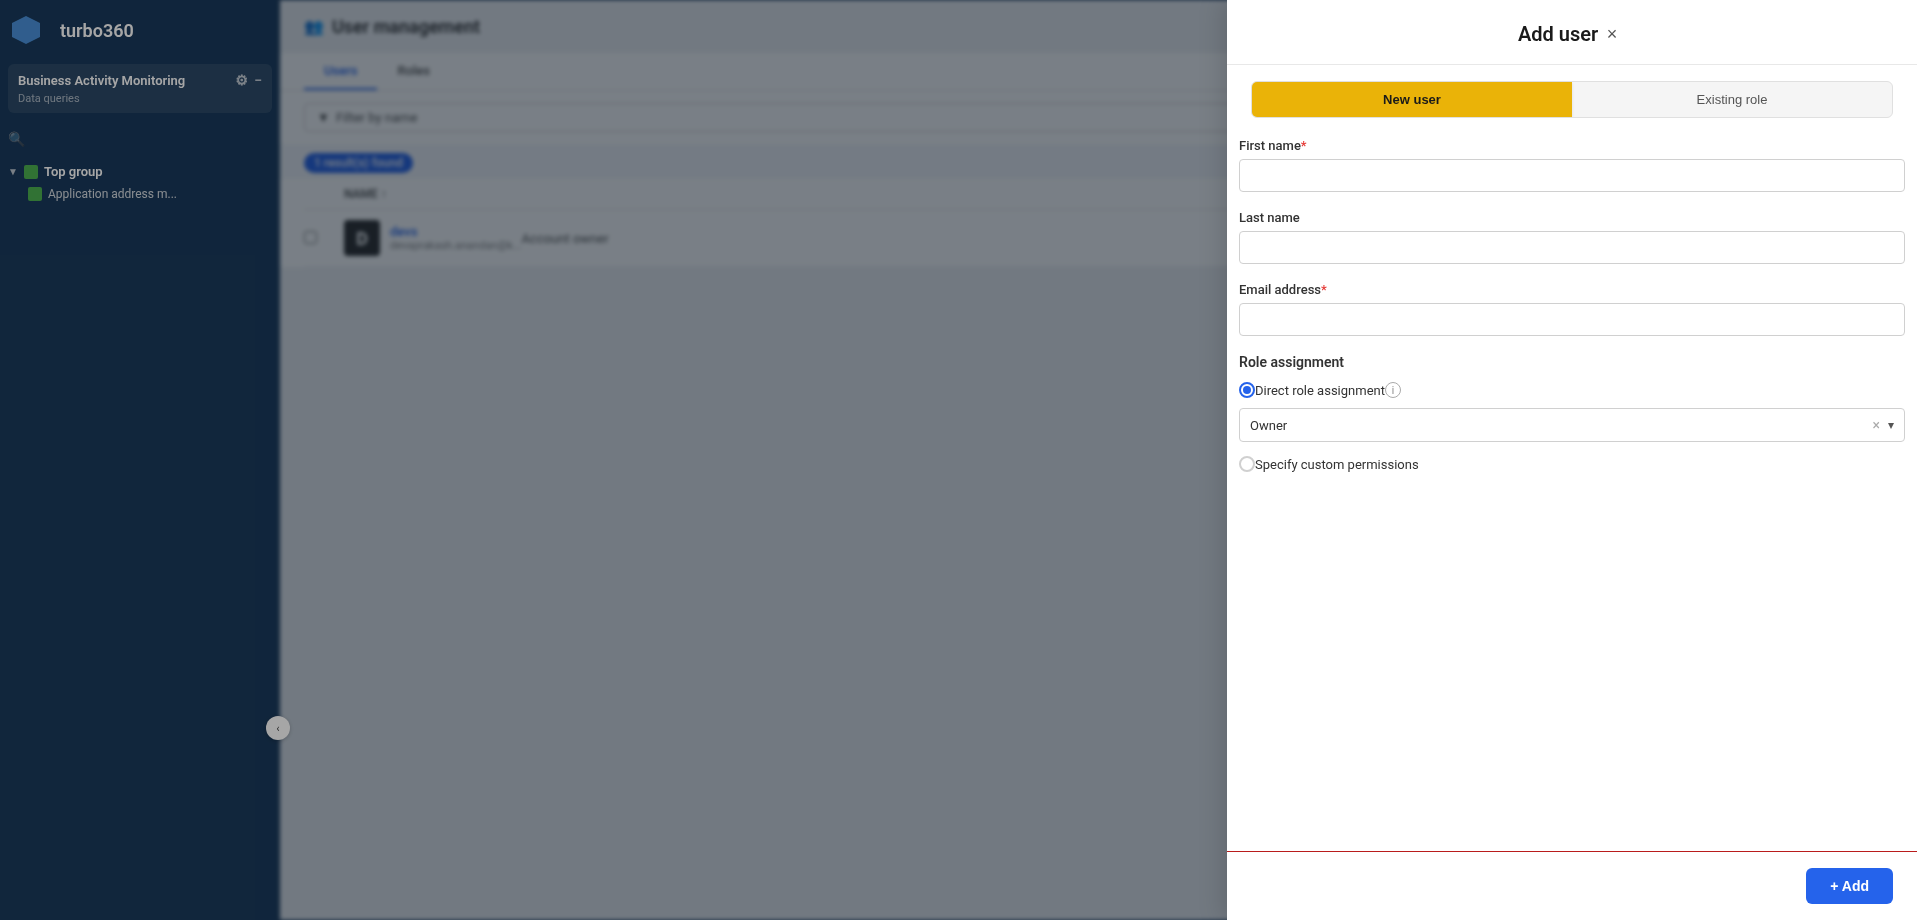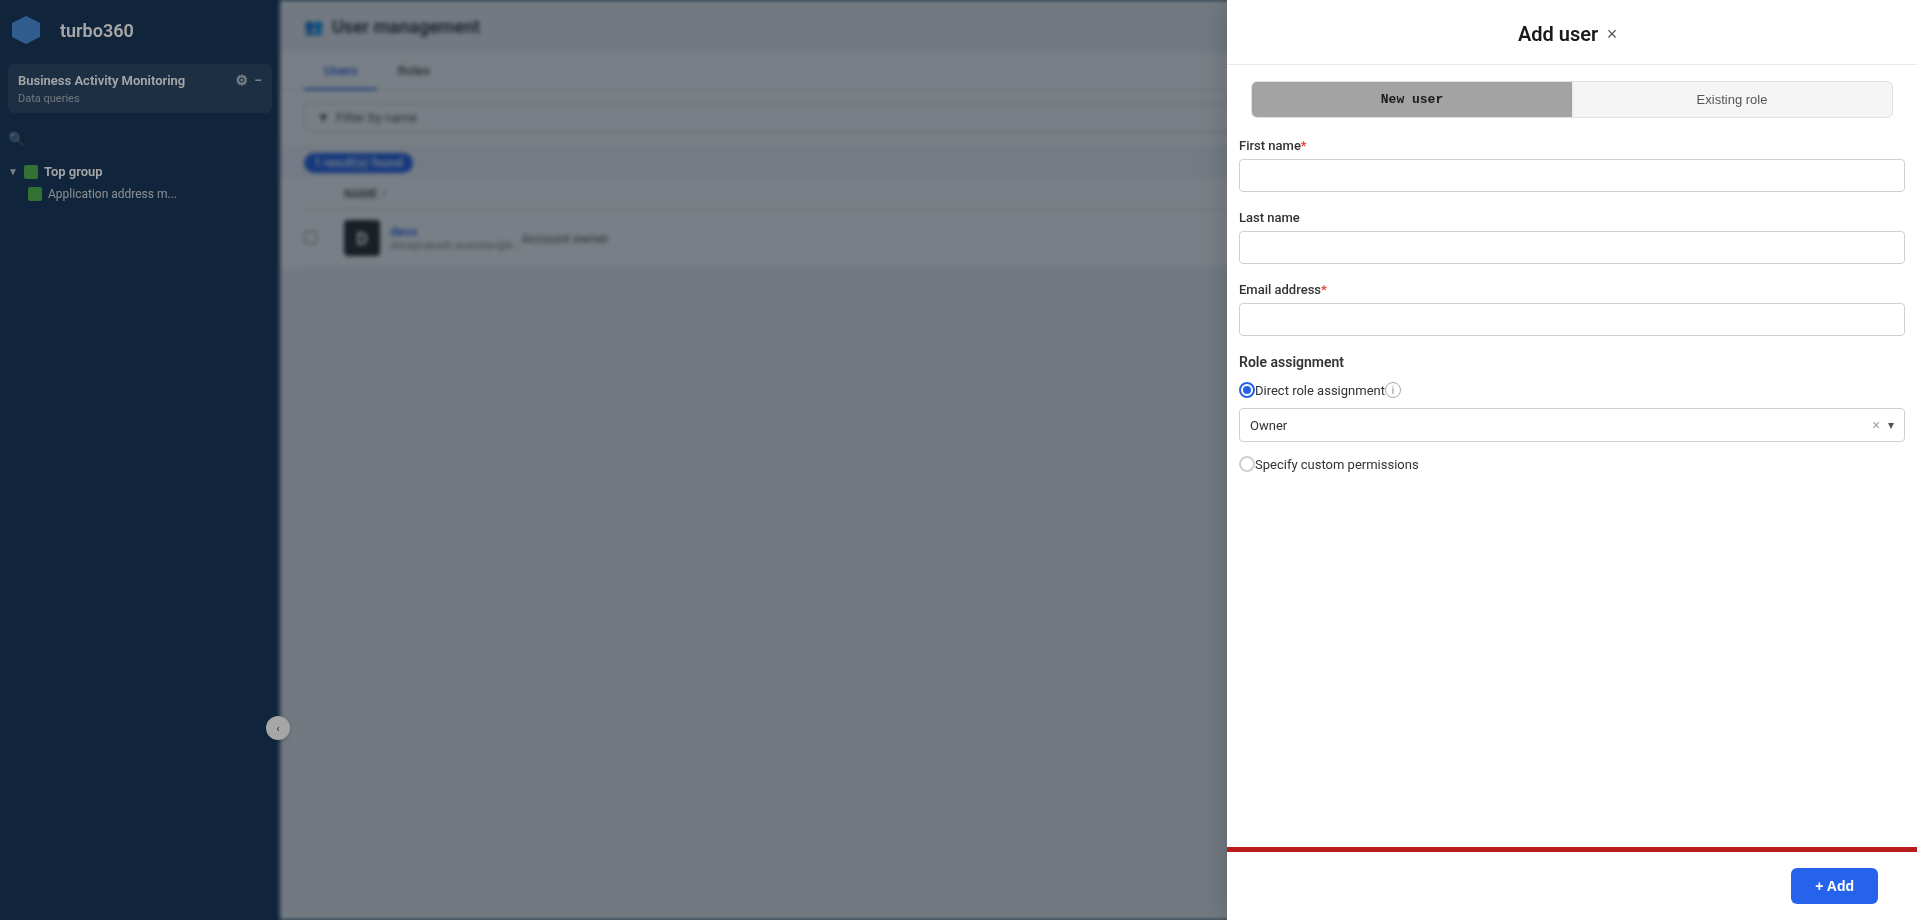--- a/index.html
+++ b/index.html
@@ -217,25 +217,24 @@
       flex: 1;
       padding: 10px;
       text-align: center;
       font-size: 13px; font-weight: 500;
       cursor: pointer;
       border: none;
       background: transparent;
       color: #555;
     }
     .modal-tab.active {
-      background: #a3a3a3;
+      background: #eab308;
       color: #1a1a1a;
       font-weight: 600;
       box-shadow: 0 1px 3px rgba(0,0,0,0.1);
-      font-family: Liberation Mono, monospace;
     }
 
     
     .modal-form { padding: 20px 12px; flex: 1; }
     .form-group { margin-bottom: 18px; }
     .form-label {
       font-size: 13px; font-weight: 500;
       color: #333; margin-bottom: 6px;
       display: block;
     }
@@ -299,23 +298,23 @@
     .dropdown-value { flex: 1; font-size: 13px; color: #333; }
     .dropdown-clear {
       color: #aaa; cursor: pointer; font-size: 14px; margin-right: 8px;
     }
     .dropdown-arrow {
       color: #555; font-size: 12px; cursor: pointer;
     }
 
     
     .modal-footer {
-      padding: 16px 39px;
+      padding: 16px 24px;
       display: flex; justify-content: flex-end;
-      border-top: 5px solid #b91c1c;
+      border-top: 1px solid #b91c1c;
     }
     .add-btn {
       background: #2563eb;
       color: #fff;
       border: none;
       padding: 10px 24px;
       border-radius: 6px;
       font-size: 14px; font-weight: 600;
       cursor: pointer;
       display: flex; align-items: center; gap: 6px;

